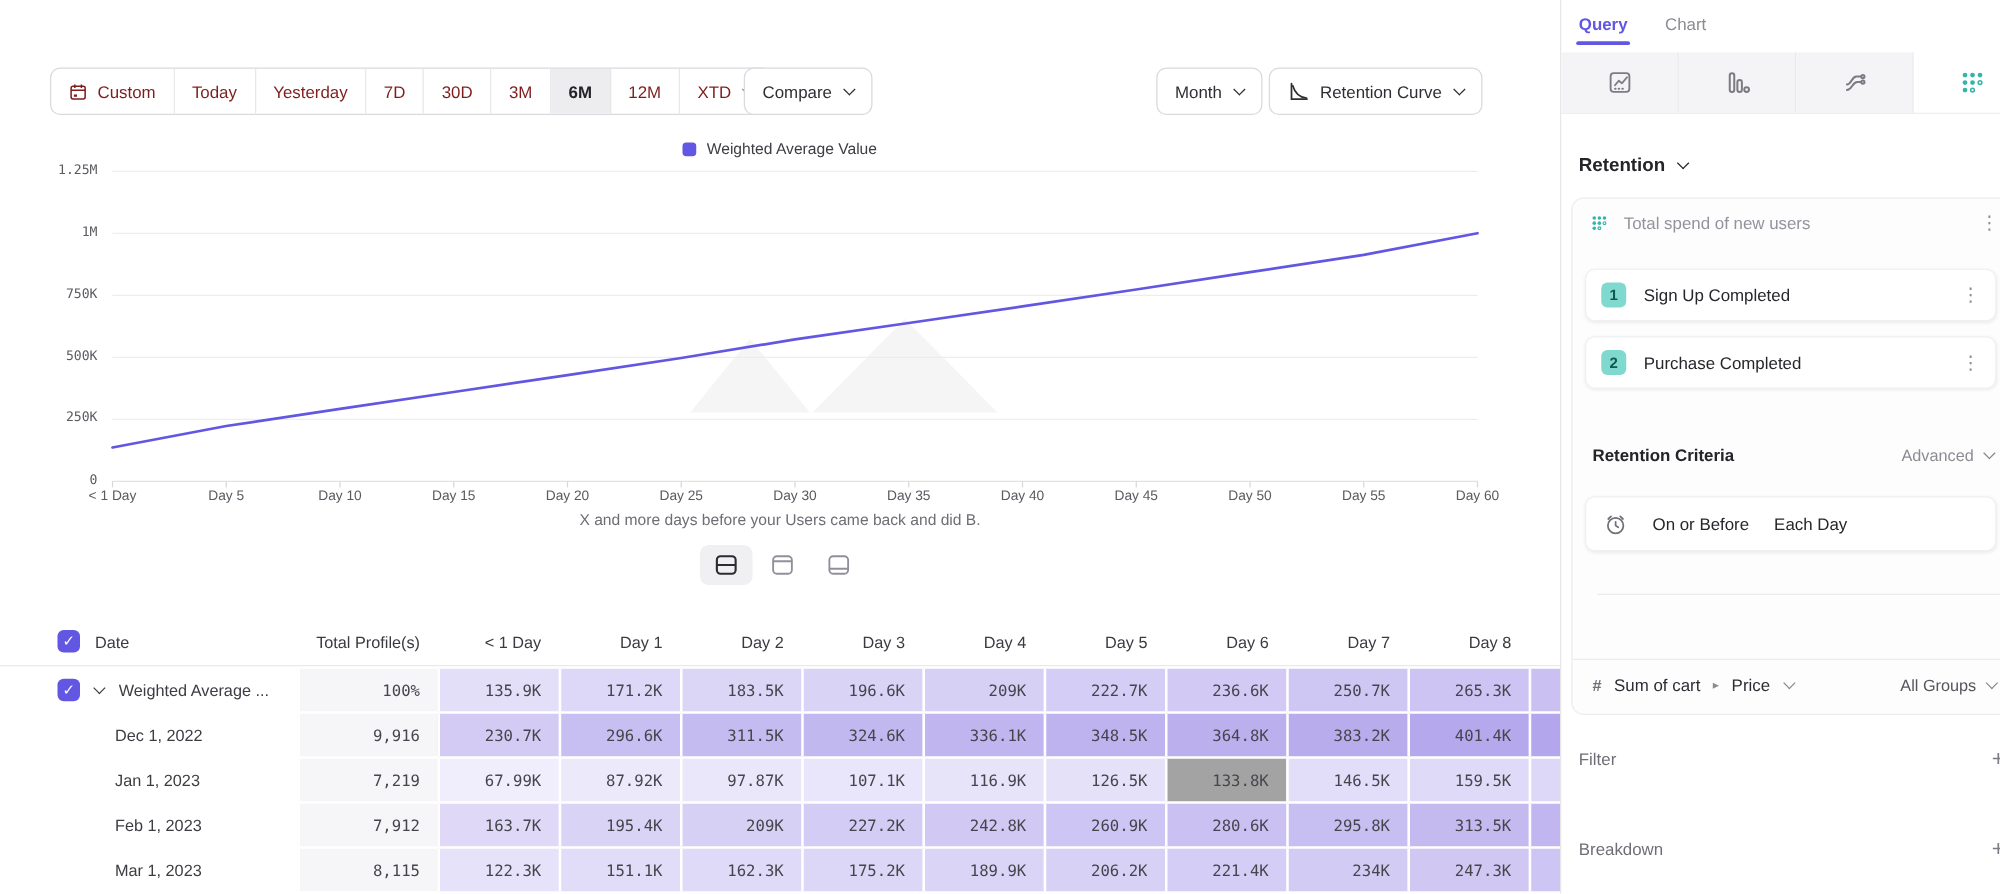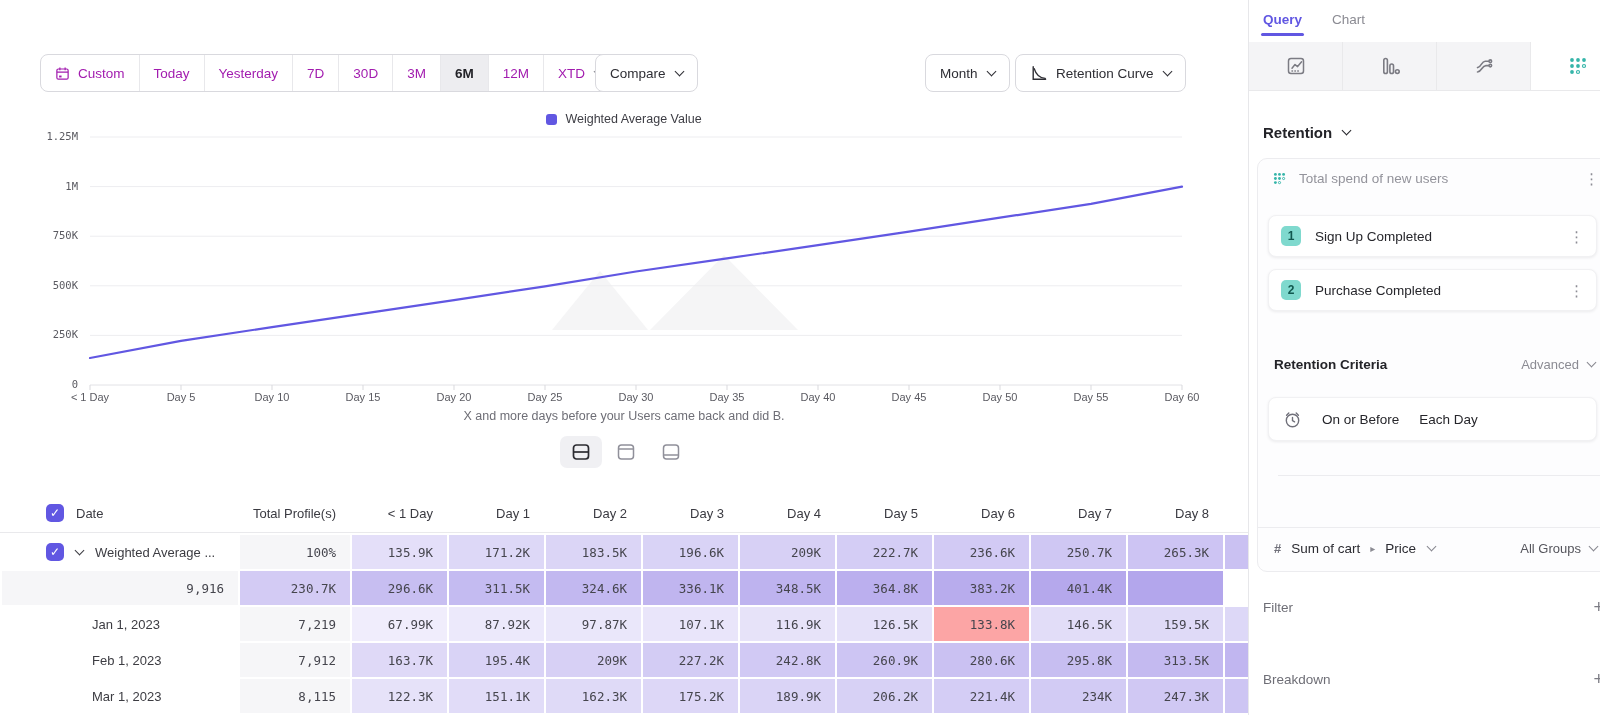--- a/index.html
+++ b/index.html
@@ -2,21 +2,21 @@
 <html style="--accent: #6157e2; --teal: #35b5a9;"><head>
 <meta charset="utf-8">
 <style>
   html,body{margin:0;padding:0;background:#fff}
   body{font-family:"Liberation Sans",sans-serif;color:#26262b;-webkit-font-smoothing:antialiased}
   .app{position:relative;width:1600px;height:715px;background:#fff;overflow:hidden}
   .main{position:absolute;left:0;top:0;width:1248px;height:715px}
 
   
   .range-group{position:absolute;left:40px;top:54px;height:38px;display:flex;border:1px solid #d9d9de;border-radius:8px;overflow:hidden;background:#fff;box-sizing:border-box}
-  .range-item{display:flex;align-items:center;gap:8px;padding:0 14px;font-size:13.5px;color:#a21caf;border-right:1px solid #e8e8eb;cursor:pointer;white-space:nowrap}
+  .range-item{display:flex;align-items:center;gap:8px;padding:0 14px;font-size:13.5px;color:#7f1d1d;border-right:1px solid #e8e8eb;cursor:pointer;white-space:nowrap}
   .range-item:last-child{border-right:none}
   .range-item.selected{background:#ededf0;color:#232328;font-weight:700}
   .btn{position:absolute;top:54px;height:38px;display:flex;align-items:center;gap:8px;border:1px solid #d9d9de;border-radius:8px;background:#fff;font-size:13.5px;color:#2e2e34;font-weight:500;padding:0 14px;box-sizing:border-box;font-family:"Liberation Sans",sans-serif}
   .chev{display:inline-block;width:6px;height:6px;border-right:1.5px solid currentColor;border-bottom:1.5px solid currentColor;transform:rotate(45deg);margin:-4px 0 0 2px}
   .chev.gray{color:#87878f}
 
   
   .legend{position:absolute;top:112px;left:0;width:1248px;display:flex;justify-content:center;align-items:center;gap:8px;font-size:12.5px;color:#3d3d44;font-weight:500}
   .legend-swatch{width:11px;height:11px;border-radius:3px;background:var(--accent)}
   #chart-svg{position:absolute;left:0;top:128px}
@@ -236,20 +236,23 @@
           <div class="t-cell" style="background: rgb(219, 213, 246);">183.5K</div>
           <div class="t-cell" style="background: rgb(217, 211, 246);">196.6K</div>
           <div class="t-cell" style="background: rgb(215, 208, 245);">209K</div>
           <div class="t-cell" style="background: rgb(212, 205, 245); padding-left: 12px;">222.7K</div>
           <div class="t-cell" style="background: rgb(210, 202, 244);">236.6K</div>
           <div class="t-cell" style="background: rgb(207, 199, 243);">250.7K</div>
           <div class="t-cell" style="background: rgb(205, 196, 243);">265.3K</div>
           <div class="t-cell" style="background: rgb(202, 193, 242);"></div>
         </div>
         <div class="t-grid t-row">
+          <div class="t-date" style="padding-left: 92px;">
+            <span>Dec 1, 2022</span>
+          </div>
           <div class="t-cell t-total">9,916</div>
           <div class="t-cell" style="background: rgb(211, 203, 244);">230.7K</div>
           <div class="t-cell" style="background: rgb(199, 190, 241);">296.6K</div>
           <div class="t-cell" style="background: rgb(196, 187, 241);">311.5K</div>
           <div class="t-cell" style="background: rgb(194, 184, 240);">324.6K</div>
           <div class="t-cell" style="background: rgb(192, 181, 239);">336.1K</div>
           <div class="t-cell" style="background: rgb(190, 179, 239);">348.5K</div>
           <div class="t-cell" style="background: rgb(187, 175, 238);">364.8K</div>
           <div class="t-cell" style="background: rgb(184, 172, 237);">383.2K</div>
           <div class="t-cell" style="background: rgb(181, 168, 236);">401.4K</div>
@@ -259,21 +262,21 @@
           <div class="t-date" style="padding-left: 92px;">
             <span>Jan 1, 2023</span>
           </div>
           <div class="t-cell t-total">7,219</div>
           <div class="t-cell" style="background: rgb(240, 237, 252);">67.99K</div>
           <div class="t-cell" style="background: rgb(236, 233, 251);">87.92K</div>
           <div class="t-cell" style="background: rgb(234, 231, 250);">97.87K</div>
           <div class="t-cell" style="background: rgb(233, 229, 250);">107.1K</div>
           <div class="t-cell" style="background: rgb(231, 227, 249);">116.9K</div>
           <div class="t-cell" style="background: rgb(229, 225, 249);">126.5K</div>
-          <div class="t-cell" style="background: #fca5a5;">133.8K</div>
+          <div class="t-cell" style="background: #a3a3a3;">133.8K</div>
           <div class="t-cell" style="background: rgb(226, 221, 248);">146.5K</div>
           <div class="t-cell" style="background: rgb(223, 218, 247);">159.5K</div>
           <div class="t-cell" style="background: rgb(221, 216, 247);"></div>
         </div>
         <div class="t-grid t-row">
           <div class="t-date" style="padding-left: 92px;">
             <span>Feb 1, 2023</span>
           </div>
           <div class="t-cell t-total">7,912</div>
           <div class="t-cell" style="background: rgb(223, 217, 247);">163.7K</div>

